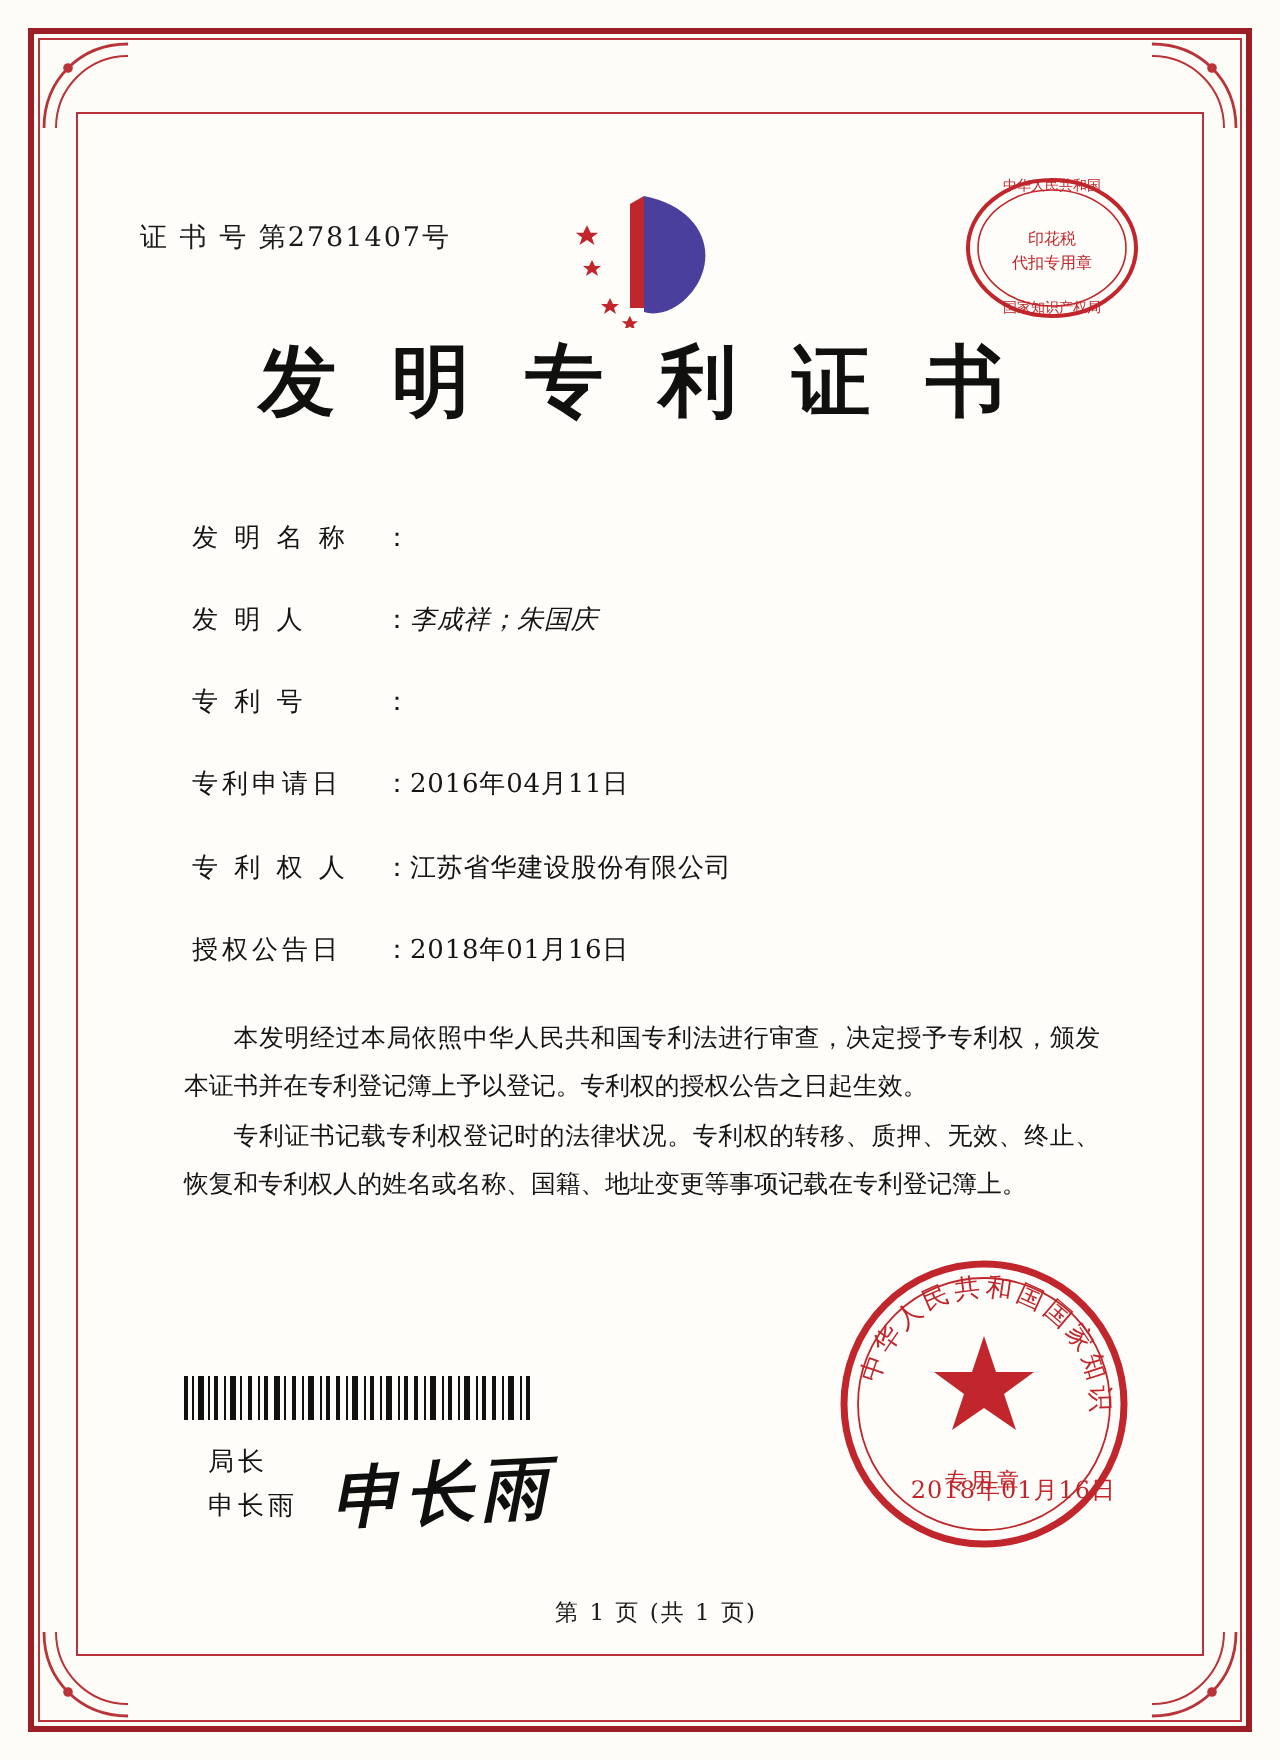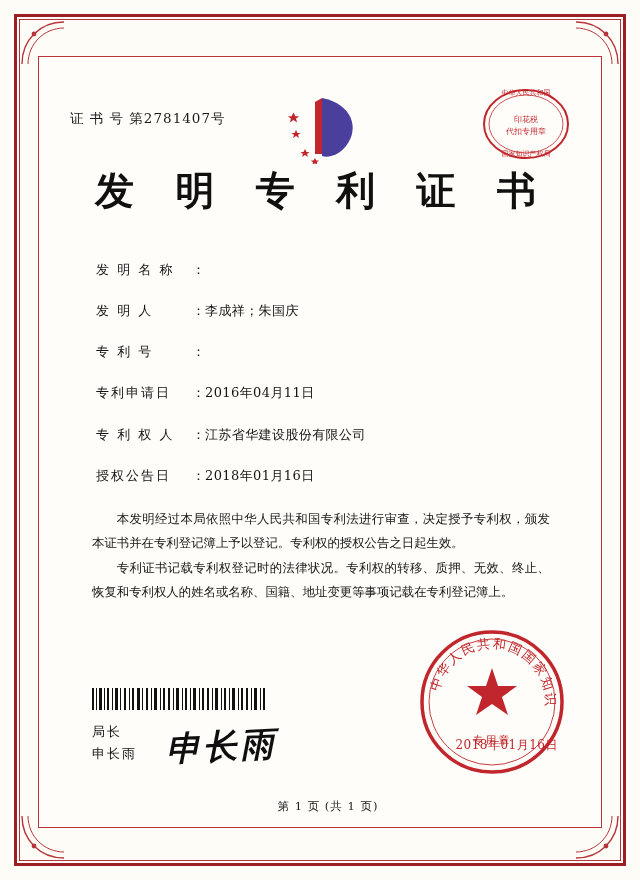--- a/index.html
+++ b/index.html
@@ -91,21 +91,21 @@
     height: 70px;
   }
 
   .title {
     text-align: center;
     font-size: 39px;
     font-weight: bold;
     letter-spacing: 9px;
     color: #10100f;
     margin-top: 36px;
-    font-family: Liberation Mono, monospace;
+    font-family: Liberation Serif, serif;
   }
 
   .fields {
     margin-top: 42px;
     padding-left: 26px;
     font-size: 13px;
     color: #151515;
   }
   .field-row {
     display: flex;
@@ -121,20 +121,21 @@
   }
   .field-colon {
     flex: 0 0 10px;
   }
   .field-value {
     flex: 1;
     letter-spacing: 0.4px;
   }
   .field-value .line2 {
     display: block;
+    font-style: italic;
   }
 
   .body-text {
     margin-top: 10px;
     padding: 0 20px 0 22px;
     font-size: 12.4px;
     line-height: 1.95;
     color: #151515;
     text-align: justify;
   }
@@ -148,21 +149,21 @@
     position: absolute;
     left: 54px;
     bottom: 118px;
     width: 175px;
     height: 22px;
   }
 
   
   .sign-block {
     position: absolute;
-    left: 54px;
+    left: 66px;
     bottom: 62px;
     font-size: 13px;
     letter-spacing: 2px;
     color: #141414;
     line-height: 1.75;
   }
   .signature-script {
     position: absolute;
     left: 128px;
     bottom: 58px;

